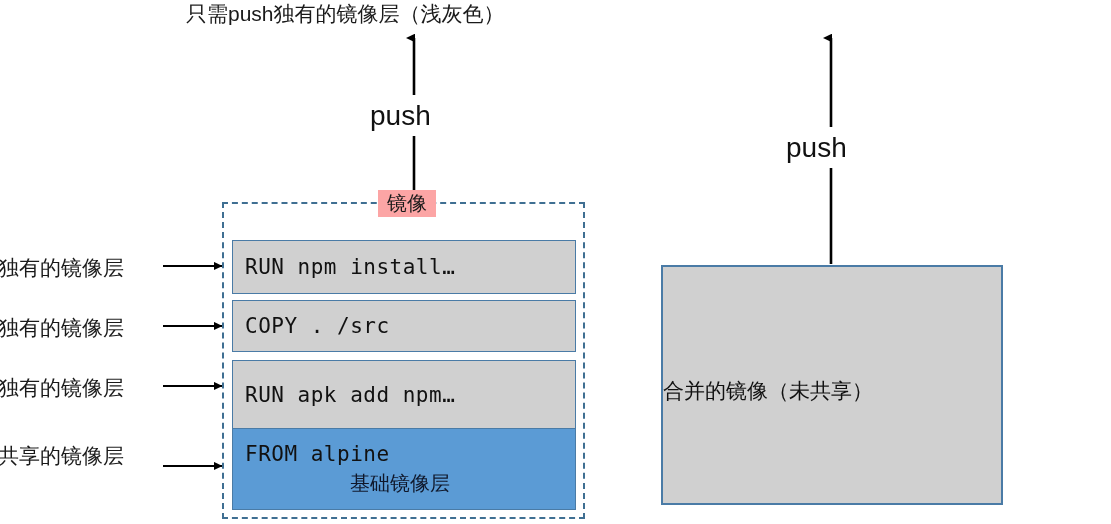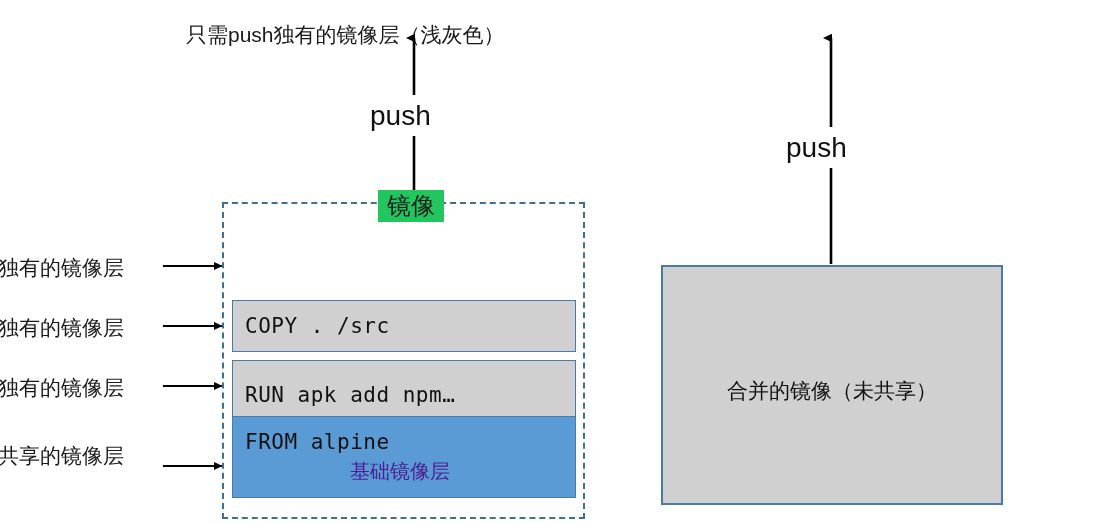--- a/index.html
+++ b/index.html
@@ -17,21 +17,20 @@
   }
 
   
   .caption {
     position: absolute;
     font-size: 21px;
     color: #1a1a1a;
     white-space: nowrap;
     letter-spacing: 0px;
     line-height: 1.1;
-    margin-top: 21px;
   }
   #caption-left  { left: 186px;  top: 2px; }
   #caption-right { left: 614px;  top: 2px; }
 
   
   .push-label {
     position: absolute;
     font-size: 28px;
     color: #111111;
     white-space: nowrap;
@@ -54,23 +53,23 @@
     width: 363px;
     height: 317px;
     border: 2px dashed #3f6f92;
     box-sizing: border-box;
     background: transparent;
   }
   #image-dashed-label {
     position: absolute;
     left: 378px;
     top: 190px;
-    font-size: 24px;
+    font-size: 20px;
     color: #1a1a1a;
-    background: #22c55e;
+    background: #fca5a5;
     padding: 0 9px;
     white-space: nowrap;
   }
 
   
   .layer {
     position: absolute;
     left: 232px;
     width: 344px;
     box-sizing: border-box;
@@ -85,30 +84,30 @@
     font-family: "DejaVu Sans Mono", "Liberation Mono", monospace;
     font-size: 21px;
     color: #111111;
     padding-left: 12px;
     white-space: nowrap;
     letter-spacing: 0.5px;
   }
   .layer-subtitle {
     font-family: "Liberation Sans", "DejaVu Sans", sans-serif;
     font-size: 20px;
-    color: #4c1d95;
+    color: #0f172a;
     text-align: center;
     white-space: nowrap;
     margin-top: 4px;
     padding-right: 8px;
   }
   #layer-0 { top: 240px;  height: 54px; }
   #layer-1 { top: 300px;  height: 52px; }
   #layer-2 { top: 360px;  height: 69px; }
-  #layer-3 { top: 416px;  height: 82px; }
+  #layer-3 { top: 428px;  height: 82px; }
 
   
   .side-label {
     position: absolute;
     font-size: 21px;
     color: #1a1a1a;
     white-space: nowrap;
     left: -2px;
   }
   #side-label-0 { top: 254px; }
@@ -125,21 +124,20 @@
     height: 240px;
     background: #d0d0d0;
     border: 2px solid #4a7ba6;
     box-sizing: border-box;
   }
   #merged-box-label {
     position: absolute;
     left: 0;
     right: 0;
     top: 110px;
-    text-align: center;
     font-size: 21px;
     color: #111111;
     white-space: nowrap;
   }
 </style>
 </head>
 <body>
 
 <div id="canvas">
 
@@ -170,20 +168,23 @@
     <line x1="163" y1="466" x2="222" y2="466" stroke="#000000" stroke-width="2" marker-end="url(#arrowhead-right)"></line>
   </svg>
 
   <div class="push-label" id="push-left">push</div>
 
   <div class="push-label" id="push-right">push</div>
 
   <div id="image-dashed-box"></div>
   <div id="image-dashed-label">镜像</div>
 
+  <div class="layer layer-unique" id="layer-0">
+    <div class="layer-code">RUN npm install…</div>
+  </div>
 
   <div class="layer layer-unique" id="layer-1">
     <div class="layer-code">COPY . /src</div>
   </div>
 
   <div class="layer layer-unique" id="layer-2">
     <div class="layer-code">RUN apk add npm…</div>
   </div>
 
   <div class="layer layer-base" id="layer-3">

